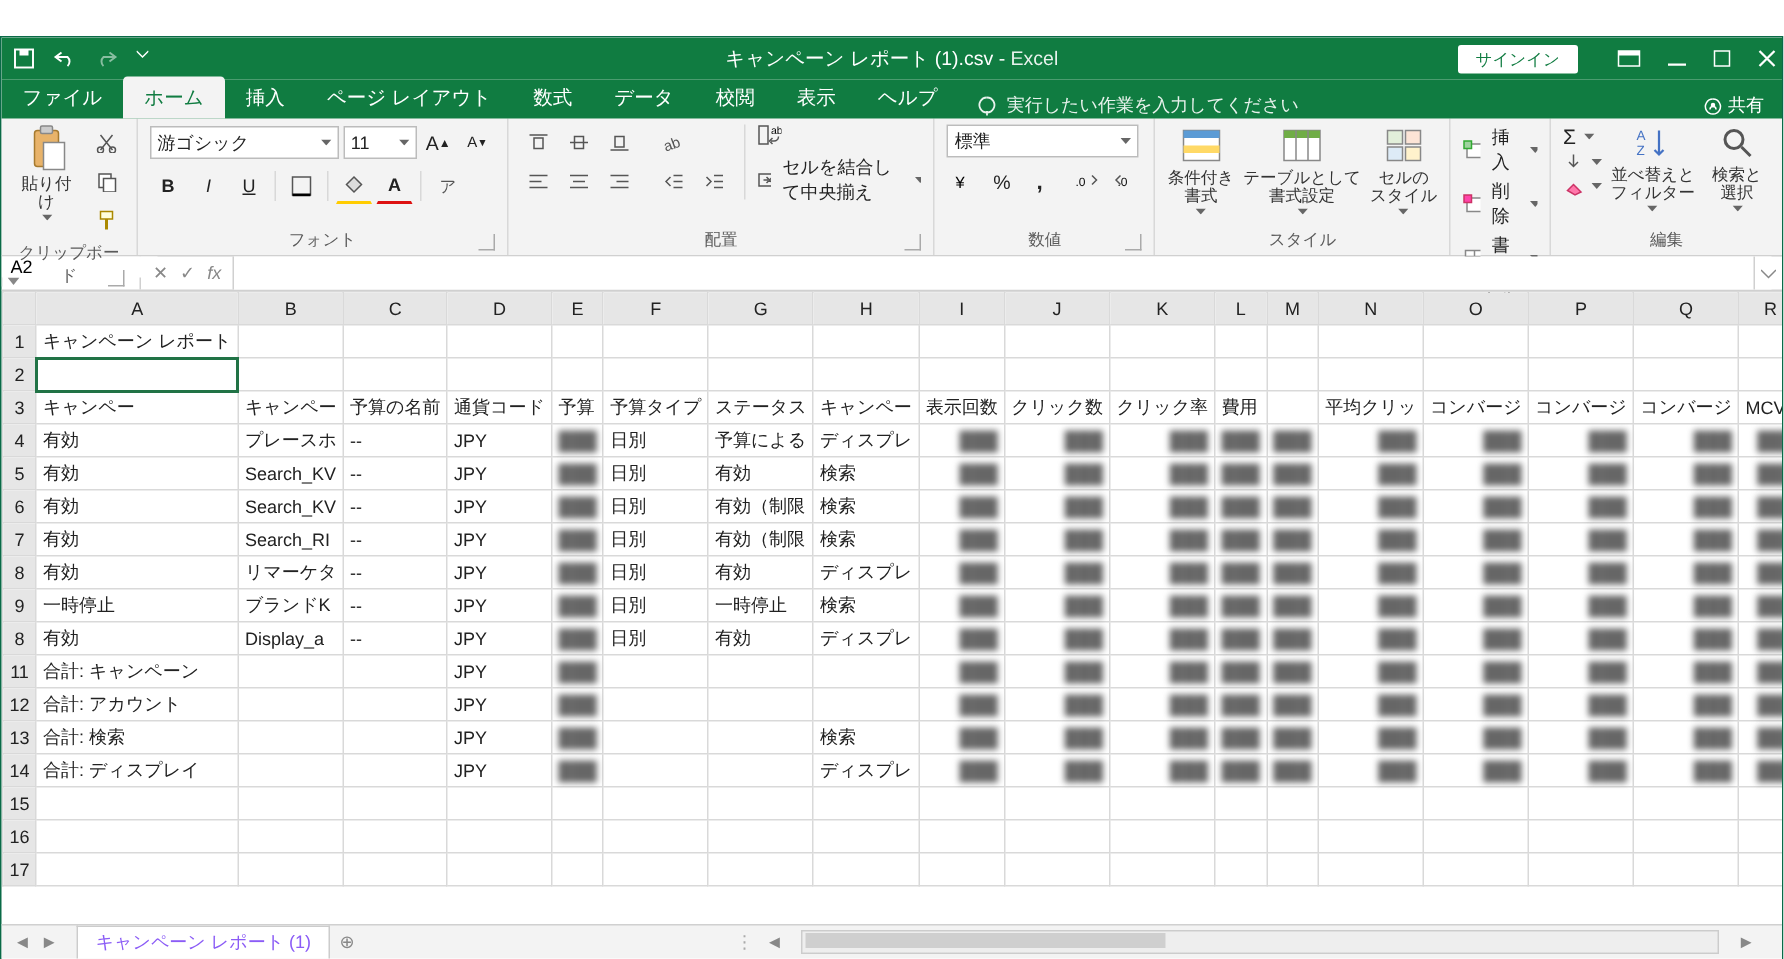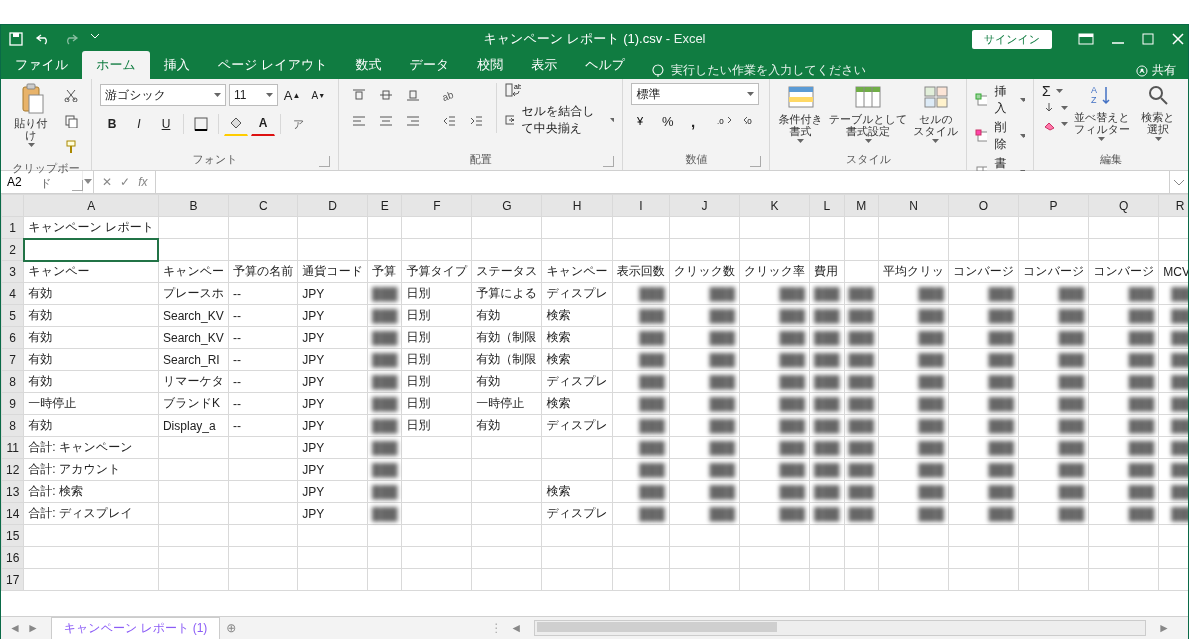--- a/index.html
+++ b/index.html
@@ -29,21 +29,21 @@
   .row{display:flex;align-items:center;gap:3px;}
   .combo{border:1px solid #bcbcbc;background:#fff;height:20px;display:flex;align-items:center;padding:0 4px;}
   .combo .dd{margin-left:auto;}
   .btnsm{width:22px;height:22px;display:flex;align-items:center;justify-content:center;border:1px solid transparent;}
   .sep{width:1px;height:50px;background:#d8d8d8;margin:0 2px;}
   .under-a{border-bottom:2px solid #d11;}
   .under-fill{border-bottom:2px solid #fc0;}
   .dd-ico{width:7px;height:4px;}
   
   .fbar{height:22px;border-bottom:1px solid #d0d0d0;display:flex;align-items:stretch;font-size:12px;}
-  .namebox{width:92px;border-right:1px solid #d0d0d0;display:flex;}
+  .namebox{width:92px;border-right:1px solid #d0d0d0;display:flex;flex-direction:column;}
   .namebox input{border:none;outline:none;width:100%;padding:0 6px;font-size:12px;}
   .nbdd{width:14px;border-left:1px solid #eee;display:flex;align-items:center;justify-content:center;}
   .fnbtns{display:flex;align-items:center;gap:8px;padding:0 8px;border-right:1px solid #d0d0d0;color:#888;}
   .fxinput{flex:1;}
   .fxinput input{border:none;outline:none;width:100%;height:100%;padding:0 6px;font-size:12px;}
   .fbexpand{width:18px;border-left:1px solid #d0d0d0;display:flex;align-items:center;justify-content:center;}
   
   .sheet{flex:1;position:relative;overflow:hidden;display:flex;flex-direction:column;}
   .grid{flex:1;overflow:auto;}
   table.cells{border-collapse:collapse;table-layout:fixed;}

